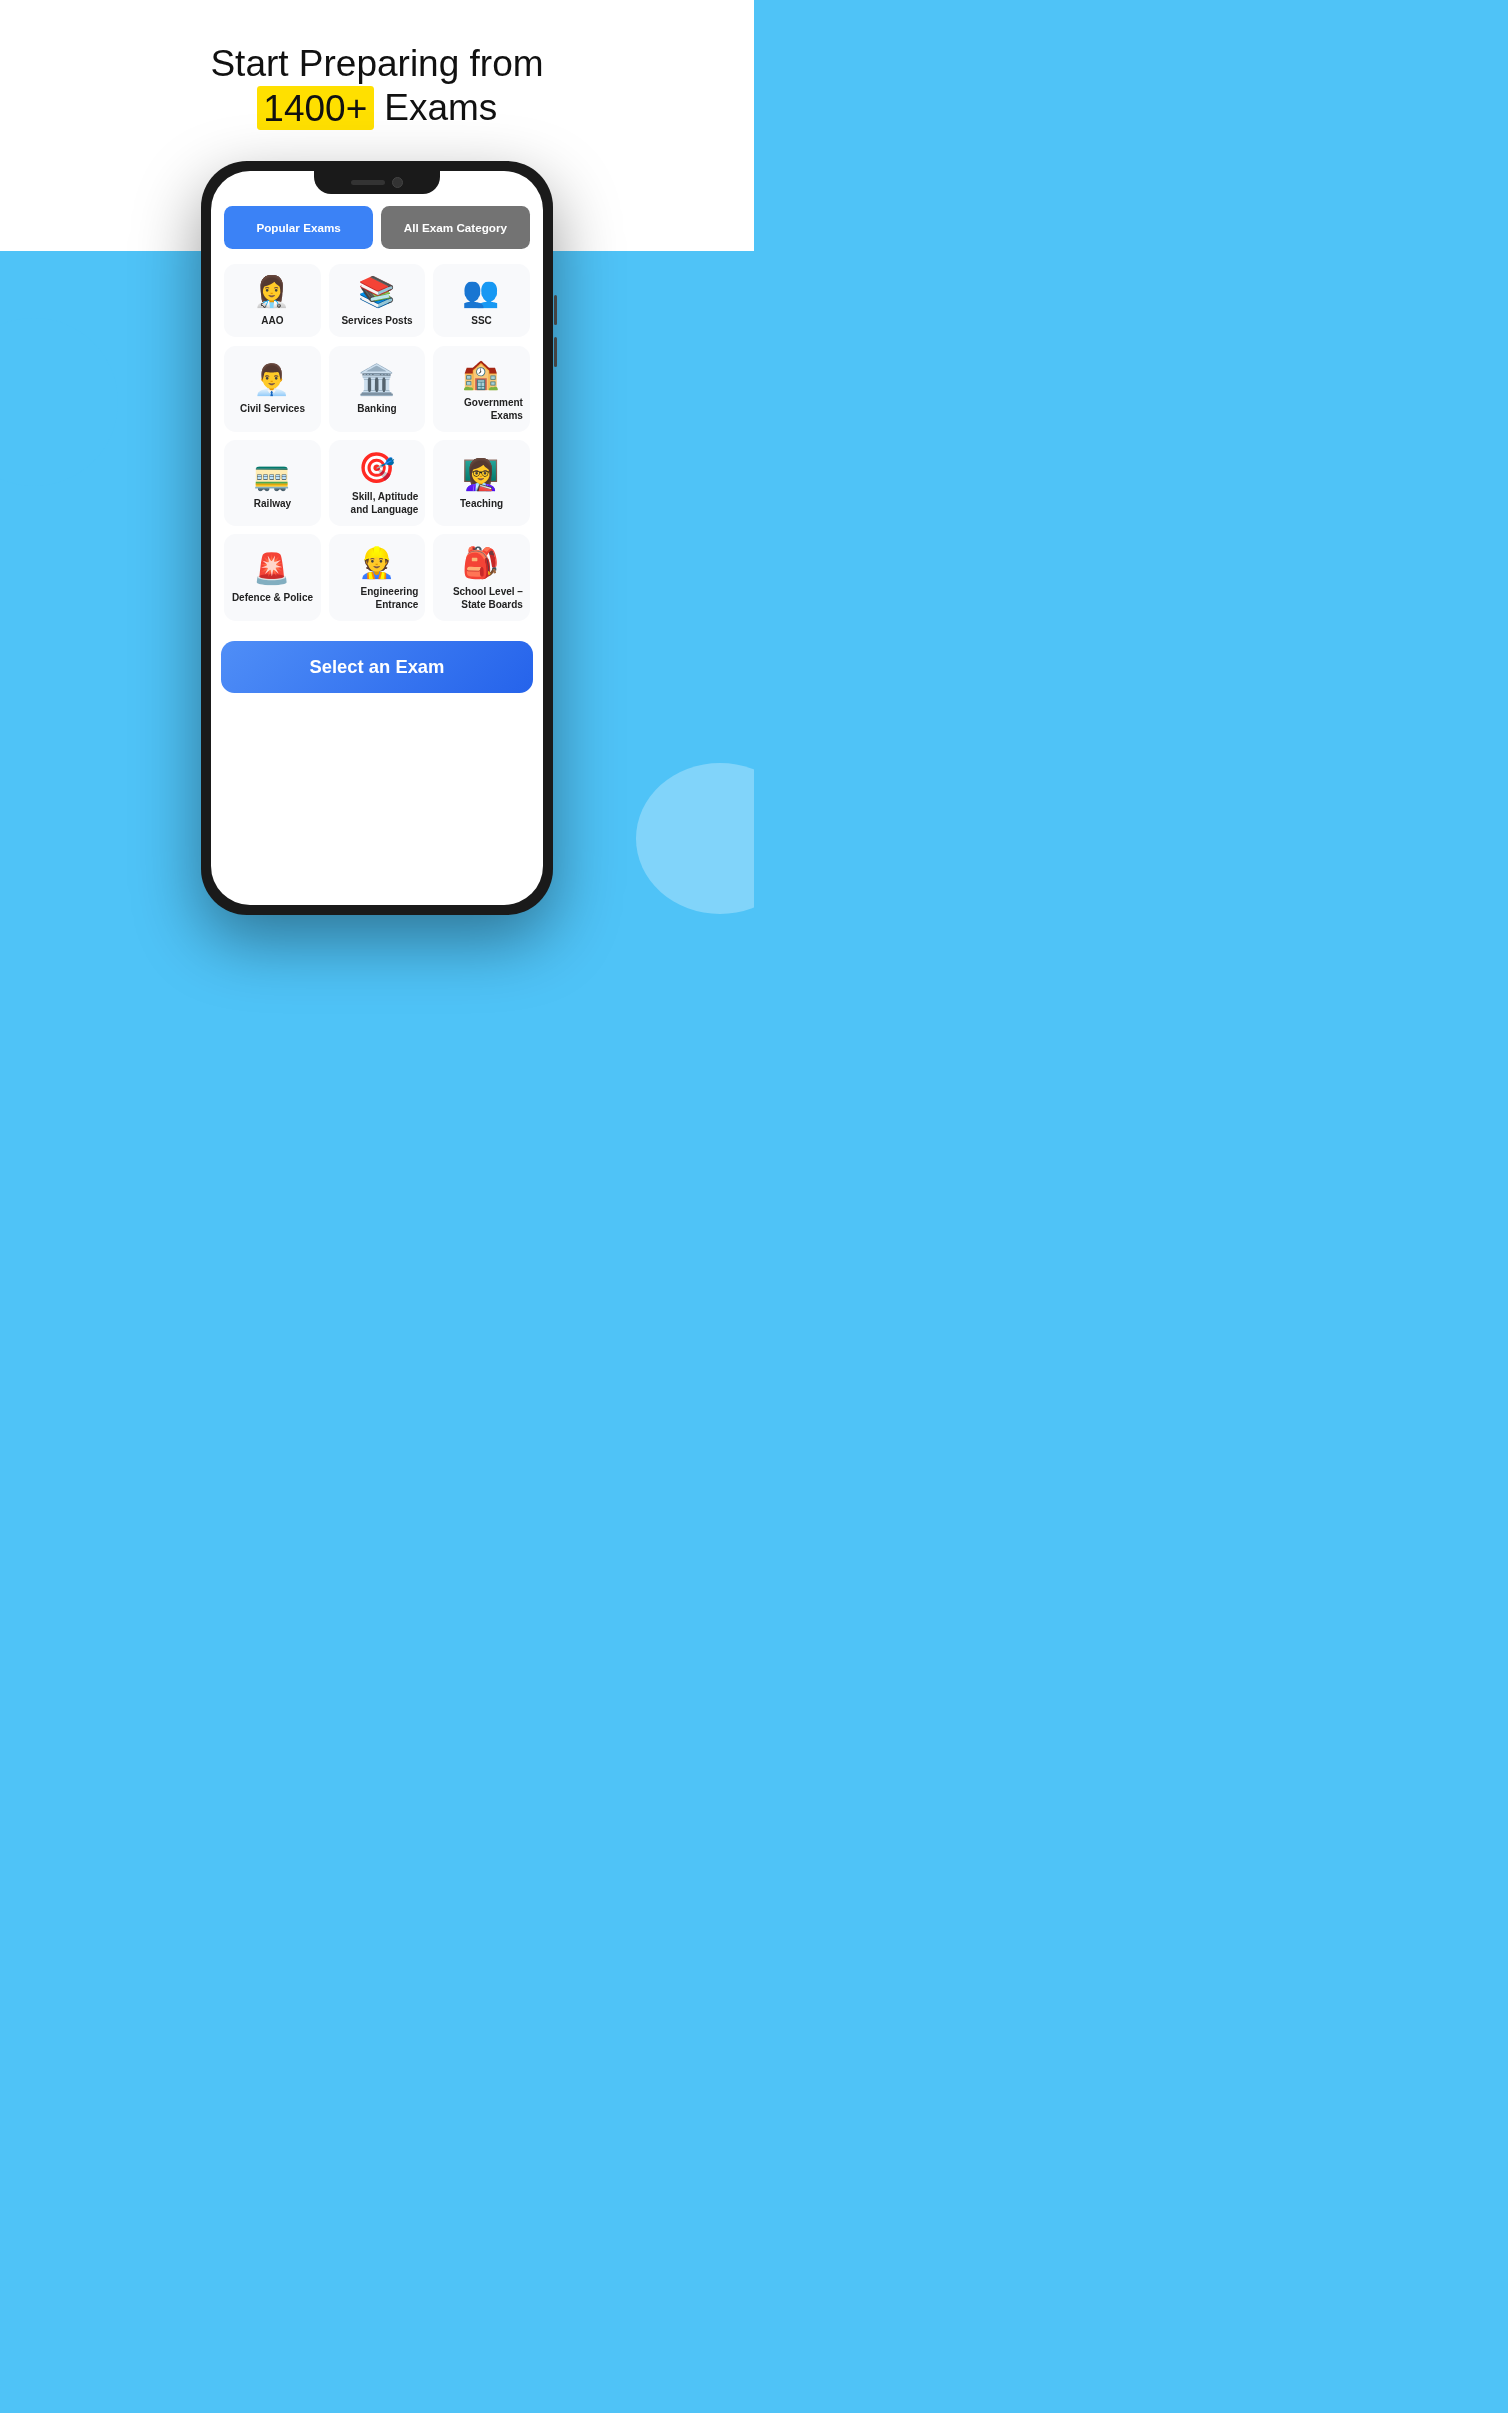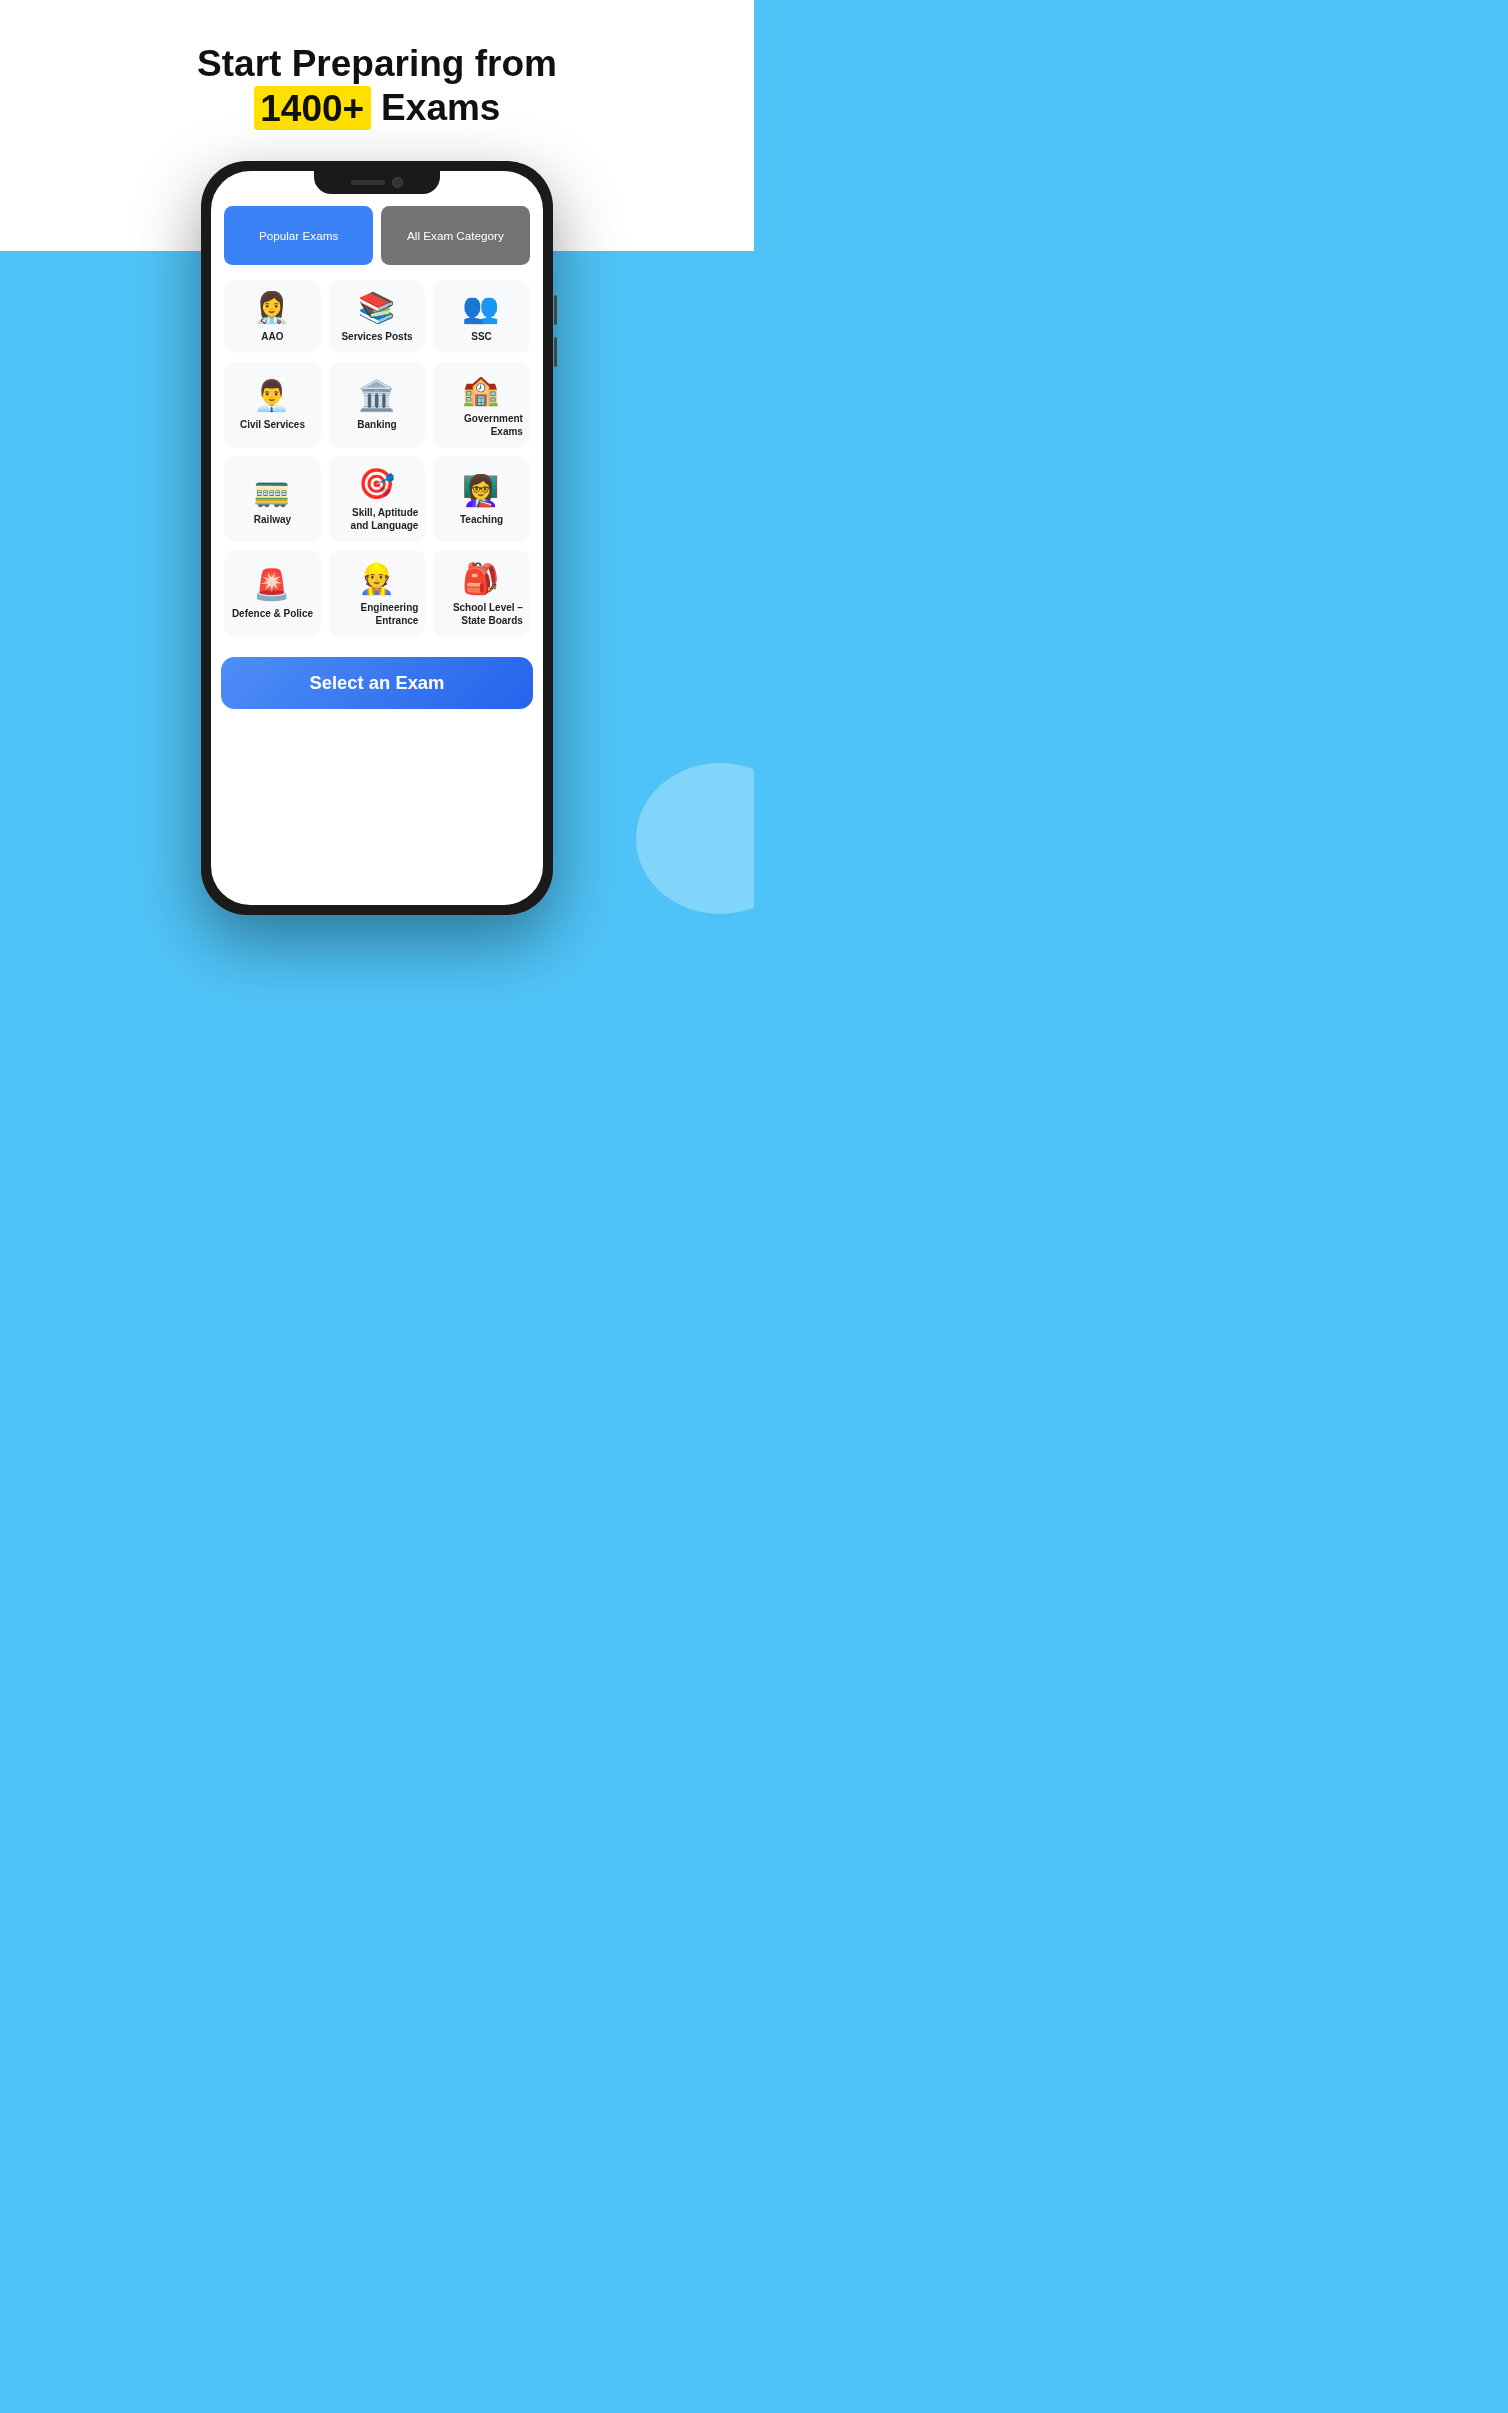--- a/index.html
+++ b/index.html
@@ -53,21 +53,21 @@
       padding-top: 42px;
     }
 
     .headline {
       text-align: center;
       margin-bottom: 30px;
     }
 
     .headline h1 {
       font-size: 37px;
-      font-weight: 700;
+      font-weight: 400;
       color: #111;
       line-height: 1.2;
     }
 
     .highlight {
       background: #FFE000;
       padding: 1.7px 6.7px;
       border-radius: 3.4px;
     }
 
@@ -122,25 +122,25 @@
 
     
     .tabs {
       display: flex;
       gap: 8.4px;
       padding: 11.7px 13.4px 8.4px;
     }
 
     .tab-btn {
       flex: 1;
-      padding: 23px 5px;
+      padding: 15px 5px;
       border-radius: 8.4px;
       border: none;
       font-size: 11.7px;
-      font-weight: 400;
+      font-weight: 700;
       cursor: pointer;
       text-align: center;
     }
 
     .tab-btn.active {
       background: #3b82f6;
       color: white;
     }
 
     .tab-btn.inactive {

